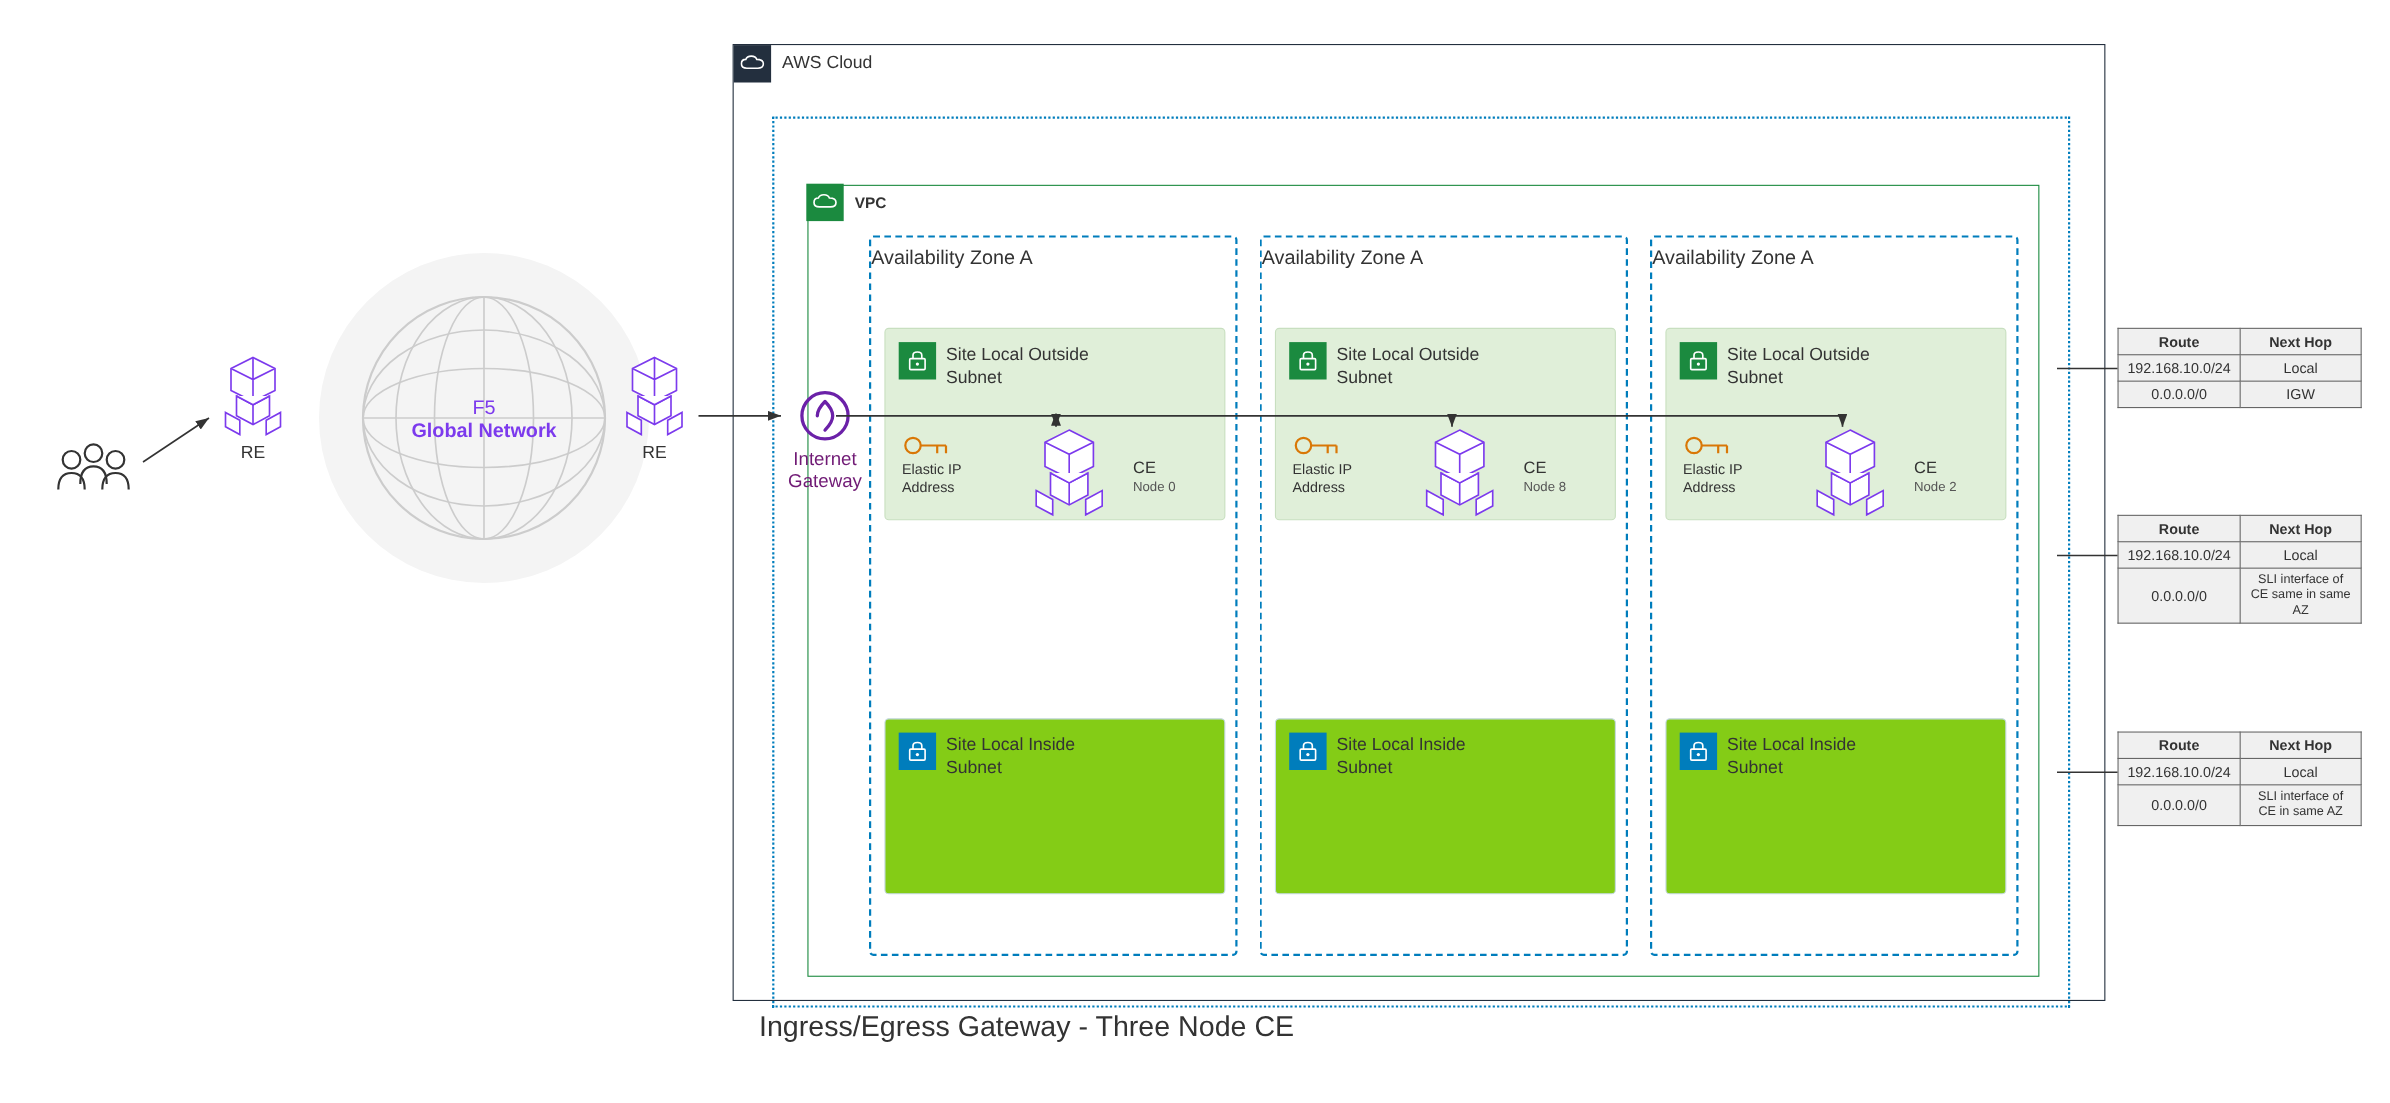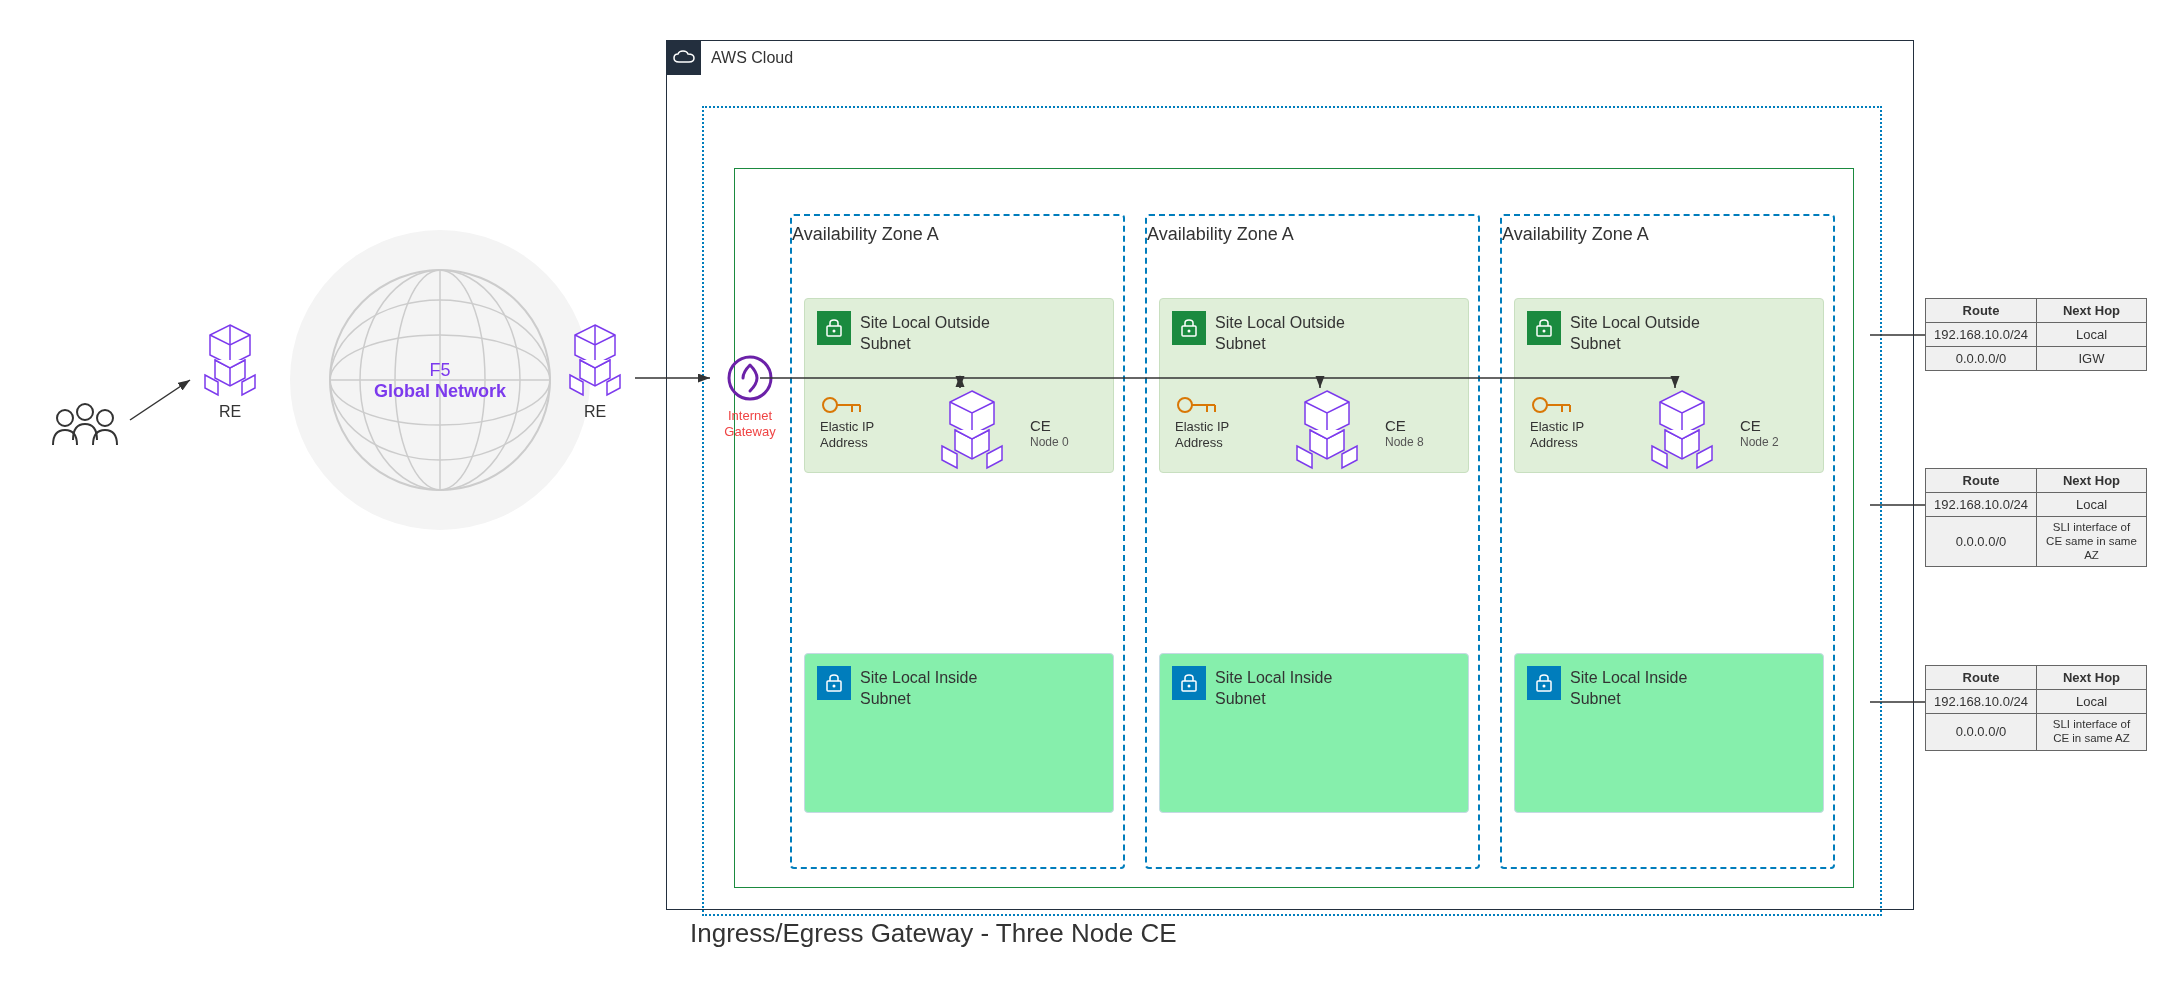--- a/index.html
+++ b/index.html
@@ -34,36 +34,36 @@
 .vpc-label { font-size: 14px; font-weight: bold; margin-left: 10px; }
 .vpc-header { display: flex; align-items: center; }
 
 
 .az { border: 2px dashed #007dbc; border-radius: 4px; }
 .az-title { text-align: left; font-size: 18px; color: #333; padding: 8px 0; }
 
 
 .subnet { border-radius: 4px; position: relative; }
 .subnet.green-s { background: #e0efd9; border: 1px solid #c8dfc0; }
-.subnet.blue-s { background: #86efac; border: 1px solid #c5d9e3; }
+.subnet.blue-s { background: #84cc16; border: 1px solid #c5d9e3; }
 .subnet-icon { position: absolute; left: 12px; top: 12px; width: 34px; height: 34px; display: flex; align-items: center; justify-content: center; }
 .subnet-icon.green-i { background: #1b8a3f; }
 .subnet-icon.blue-i { background: #007dbc; }
 .subnet-label { position: absolute; left: 55px; top: 14px; font-size: 16px; line-height: 1.3; }
 
 
 .eip { display: flex; align-items: center; gap: 6px; }
 .eip-label { font-size: 13px; line-height: 1.2; }
 
 
 .ce-label { font-size: 15px; text-align: left; line-height: 1.2; }
 .ce-label .sub { font-size: 12px; color: #555; }
 
 
-.igw-label { text-align: center; font-size: 13px; color: #ef4444; line-height: 1.2; margin-top: 4px; }
+.igw-label { text-align: center; font-size: 17px; color: #701a75; line-height: 1.2; margin-top: 4px; }
 
 
 .rtable { border-collapse: collapse; font-size: 13px; }
 .rtable th, .rtable td { border: 1px solid #666; padding: 4px 8px; text-align: center; background: #f0f0f0; }
 .rtable th { font-weight: bold; }
 .rtable td.small { font-size: 11.5px; line-height: 1.2; }
 
 
 .caption { font-size: 26px; color: #333; }
 
@@ -137,20 +137,28 @@
       <svg width="22" height="16" viewBox="0 0 22 16">
           <path d="M6 12 Q1 12 1 8 Q1 4 5 4 Q6 1 10 1 Q14 1 15 4 Q21 4 21 8 Q21 12 16 12 Z" fill="none" stroke="#fff" stroke-width="1.5"></path>
         </svg>
     </div>
     <span class="aws-cloud-label">AWS Cloud</span>
   </div>
 
   <div class="abs region" style="left:35px; top:65px; width:1180px; height:810px;">
 
     <div class="abs vpc" style="left:30px; top:60px; width:1120px; height:720px;">
+      <div class="vpc-header" style="margin-left:-2px; margin-top:-2px;">
+        <div class="icon-box green">
+          <svg width="22" height="16" viewBox="0 0 22 16">
+              <path d="M6 12 Q1 12 1 8 Q1 4 5 4 Q6 1 10 1 Q14 1 15 4 Q21 4 21 8 Q21 12 16 12 Z" fill="none" stroke="#fff" stroke-width="1.5"></path>
+            </svg>
+        </div>
+        <span class="vpc-label">VPC</span>
+      </div>
 
       <div class="abs az" style="left:55px; top:45px; width:335px; height:655px;">
         <div class="az-title">Availability Zone A</div>
 
         <div class="abs subnet green-s" style="left:12px; top:45px; width:310px; height:175px;">
           <div class="subnet-icon green-i">
             <svg width="18" height="20" viewBox="0 0 18 20">
                 <rect x="2" y="8" width="14" height="10" rx="1" fill="none" stroke="#fff" stroke-width="1.5"></rect>
                 <path d="M5 8 L5 5 Q5 2 9 2 Q13 2 13 5 L13 8" fill="none" stroke="#fff" stroke-width="1.5"></path>
                 <circle cx="9" cy="13" r="1.5" fill="#fff"></circle>

